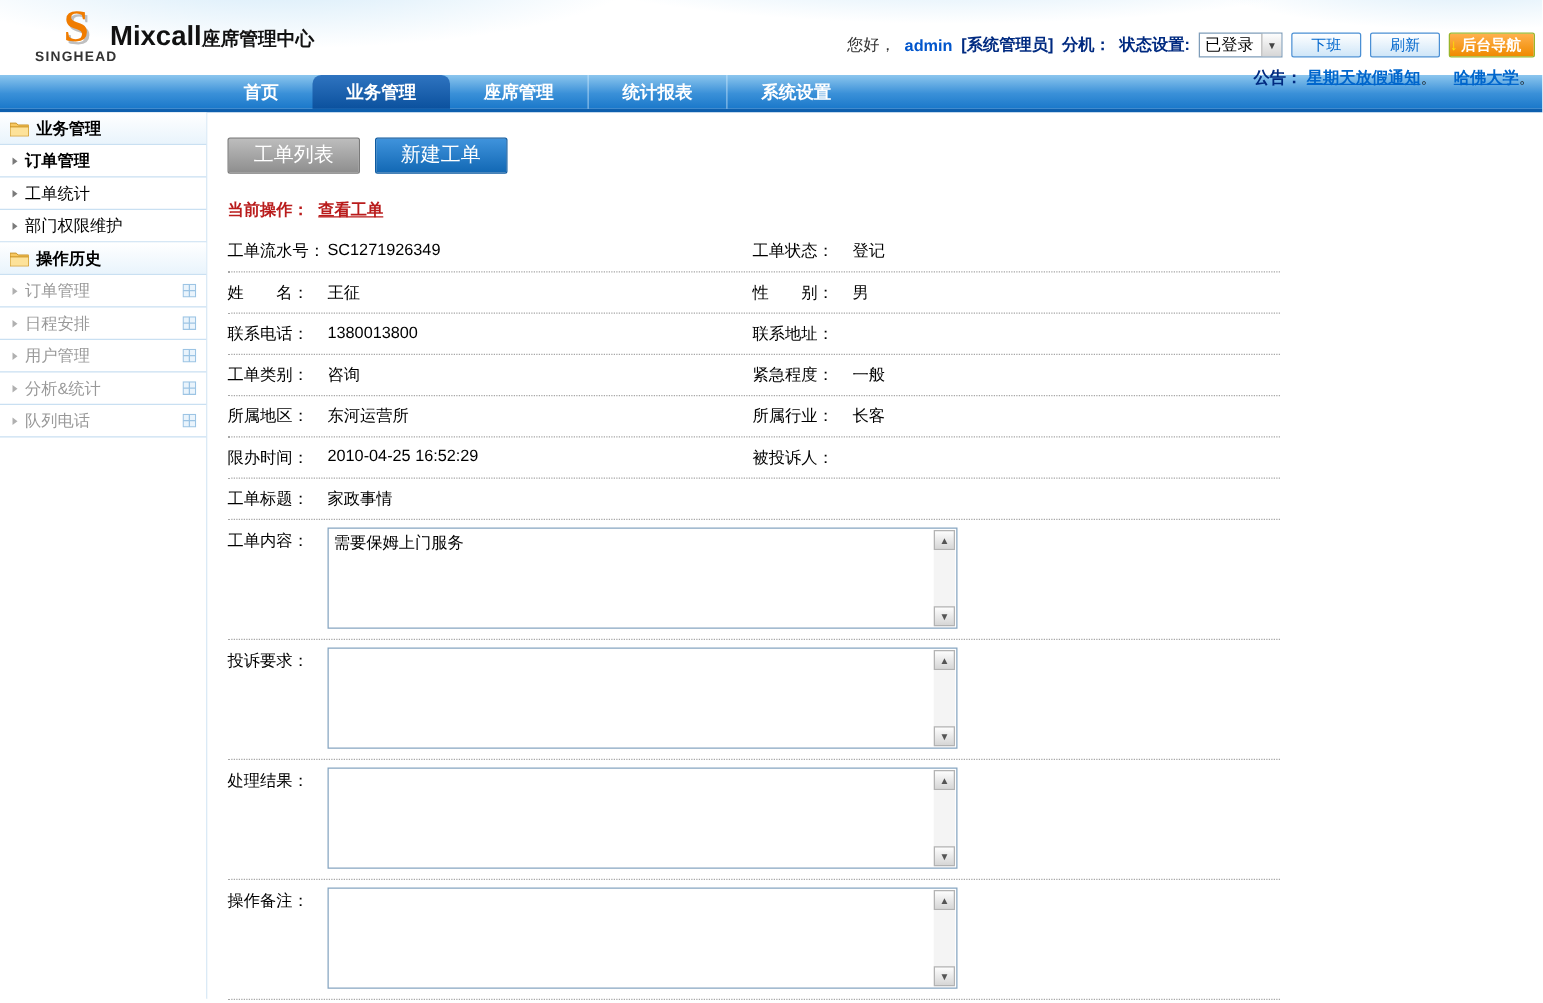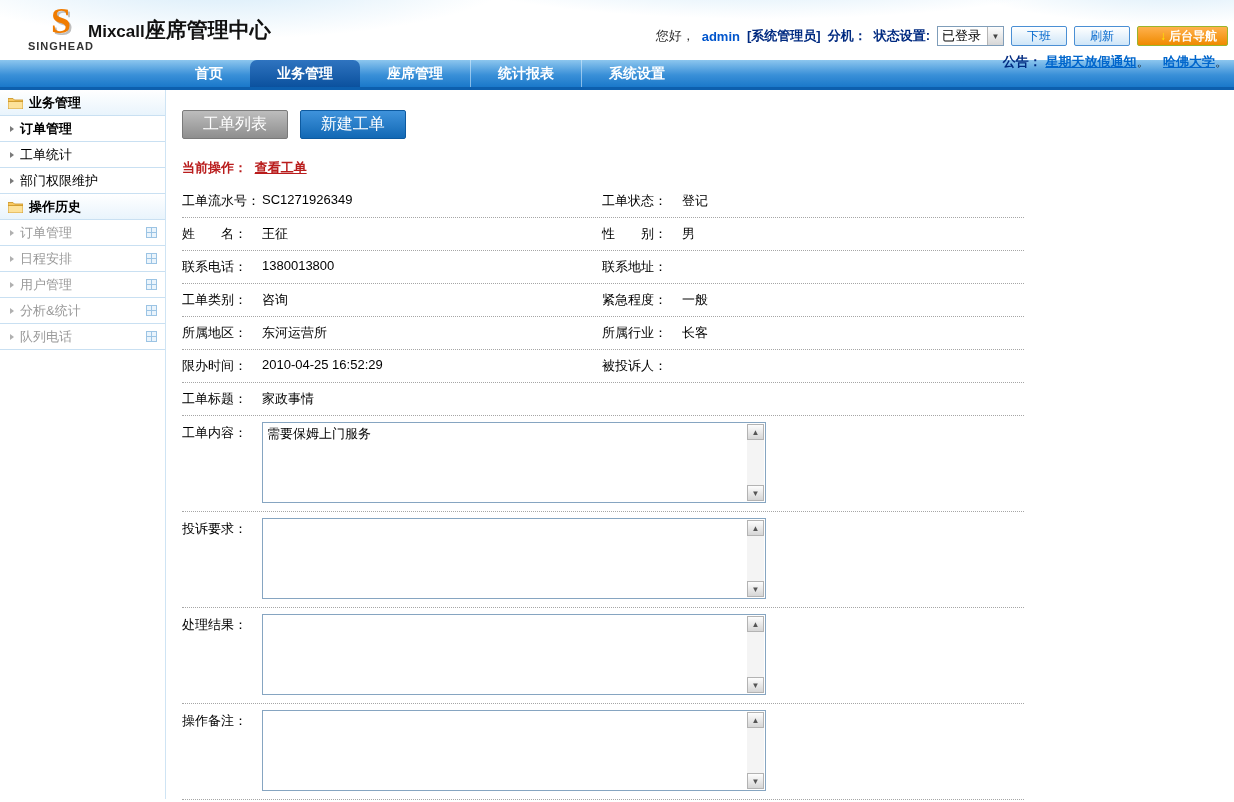--- a/index.html
+++ b/index.html
@@ -17,22 +17,22 @@
       radial-gradient(ellipse 300px 60px at 95% -30%, rgba(150,205,240,.4), transparent 70%),
       #fff;
   }
   .logo { position:absolute; left:26px; top:2px; width:70px; text-align:center; }
   .logo-s {
     display:block; font-size:36px; line-height:38px; font-weight:bold;
     color:#f07c00; text-shadow:2px 2px 0 #bfbfbf; font-family:"Liberation Serif","DejaVu Serif",serif;
   }
   .logo-name { display:block; font-size:11px; font-weight:bold; letter-spacing:1px; color:#333; }
   .app-title { position:absolute; left:88px; top:16px; white-space:nowrap; }
-  .title-en { font-size:17px; font-weight:bold; color:#111; }
-  .title-zh { font-size:21px; font-weight:bold; color:#111; }
+  .title-en { font-size:22px; font-weight:bold; color:#111; }
+  .title-zh { font-size:15px; font-weight:bold; color:#111; }
   .header-right { position:absolute; right:6px; top:25px; text-align:right; }
   .hr-row1 { display:flex; align-items:center; justify-content:flex-end; gap:7px; height:22px; }
   .greet { color:#333; }
   .uname { color:#0055cc; font-weight:bold; }
   .urole { color:#002a80; font-weight:bold; }
   .hlabel { color:#002a80; font-weight:bold; }
   .status-select {
     display:inline-flex; align-items:center; height:20px; min-width:62px;
     border:1px solid #7f9db9; background:#fff; padding-left:4px; cursor:pointer;
   }
@@ -40,21 +40,21 @@
     margin-left:6px; width:16px; height:18px;
     background:linear-gradient(#fdfdfd,#d6d6d6); border-left:1px solid #b5b5b5;
     display:flex; align-items:center; justify-content:center; font-size:8px; color:#444;
   }
   .hbtn {
     height:20px; min-width:56px; padding:0 10px; font-size:12px; cursor:pointer;
     border:1px solid #4a8fd4; border-radius:2px; color:#0066cc;
     background:linear-gradient(#ffffff,#cfe6f8);
   }
   .hbtn-orange {
-    height:20px; padding:0 10px 0 22px; font-size:12px; font-weight:bold; cursor:pointer;
+    height:20px; padding:0 10px 0 0; font-size:12px; font-weight:bold; cursor:pointer;
     border:1px solid #9ab52a; border-radius:2px; color:#fff;
     background:linear-gradient(#ffb14d,#ef8a00);
   }
   .hbtn-orange .dl-arrow { color:#ffe900; font-weight:bold; margin-right:3px; }
   .hr-row2 { margin-top:6px; height:18px; }
   .ann-label { color:#002a80; font-weight:bold; }
   .ann-link { color:#0066cc; text-decoration:underline; cursor:pointer;font-weight:bold; }
   .ann-dot { color:#111; }
   .ann-gap { display:inline-block; width:10px; }
   

